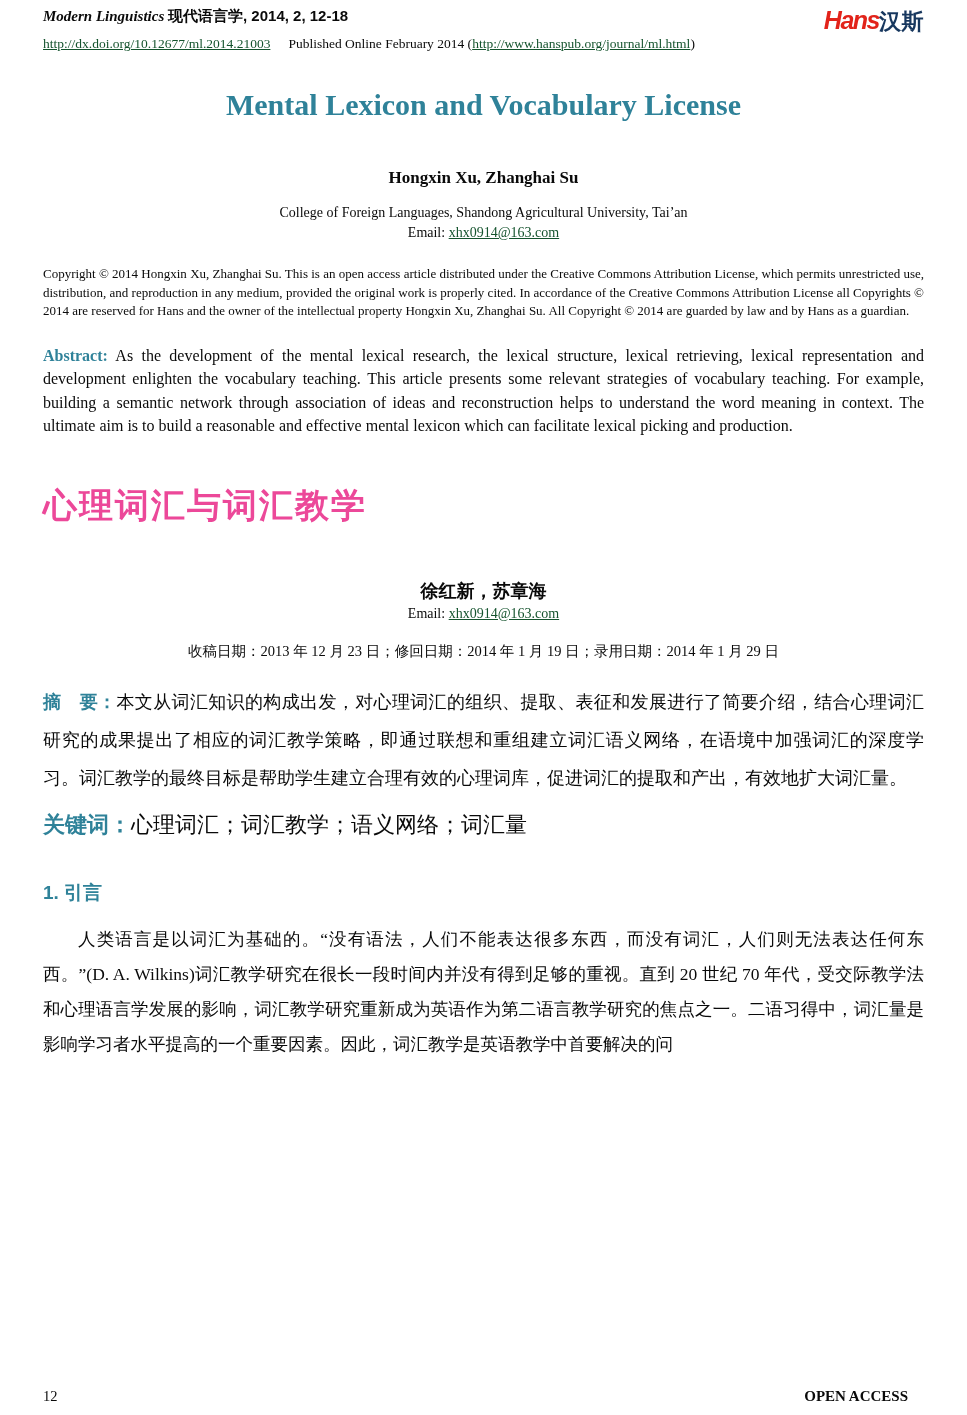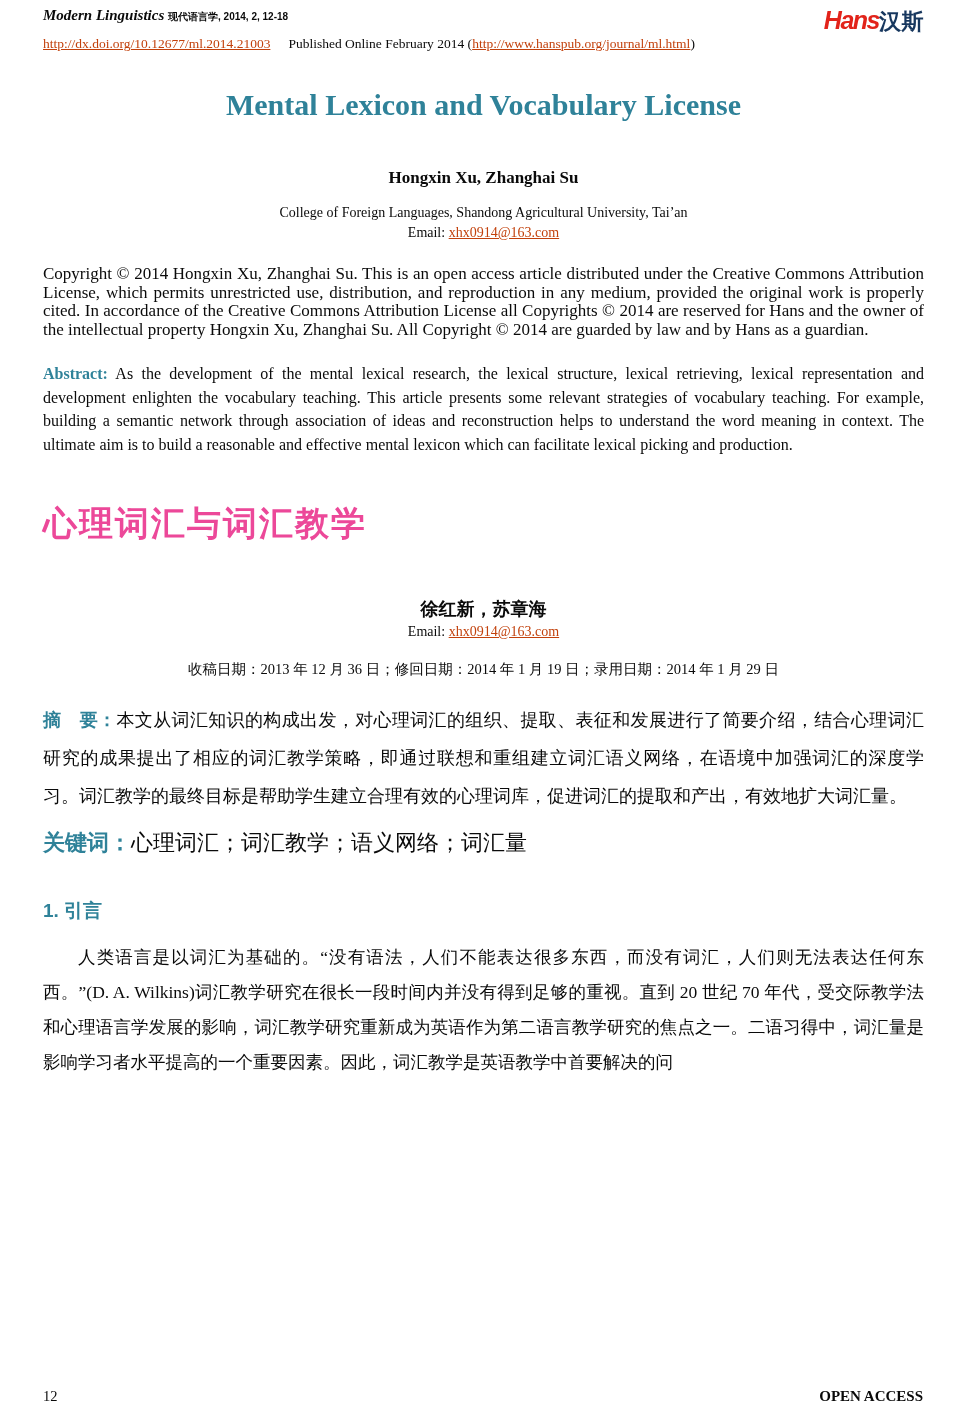--- a/index.html
+++ b/index.html
@@ -7,39 +7,39 @@
   body {
     width:967px; height:1415px; position:relative; overflow:hidden;
     font-family:"Liberation Serif", serif; color:#0a0a0a;
   }
   .page { position:relative; width:100%; height:100%; padding:7px 43px 0 43px; }
 
   
   .masthead-row { display:flex; justify-content:space-between; align-items:flex-start; }
   .journal-line { font-size:15px; font-weight:bold; }
   .jt-en { font-style:italic; }
-  .jt-zh { font-style:normal; font-family:"Liberation Sans", sans-serif; font-size:10px;margin-top:34px; }
+  .jt-zh { font-style:normal; font-family:"Liberation Sans", sans-serif; font-size:15px;margin-top:34px; }
   .logo { white-space:nowrap; line-height:1; margin-top:1px; }
   .logo-hans { color:#e2231a; font-family:"Liberation Sans", sans-serif;
                font-weight:bold; font-style:italic; font-size:25px; letter-spacing:-1.5px; }
   .logo-hanzi { color:#17375e; font-weight:bold; font-size:22px; letter-spacing:0.5px; }
   .pub-line { font-size:13.5px; margin-top:3px; }
-  a.link { color:#c2410c; text-decoration:underline; cursor:pointer; }
+  a.link { color:#14532d; text-decoration:underline; cursor:pointer; }
   .pub-gap { display:inline-block; width:18px; }
 
   
   .title-en { margin-top:36px; text-align:center; color:#2f8299;
               font-size:30px; font-weight:bold; }
   .authors-en { margin-top:46px; text-align:center; font-size:17px; font-weight:bold; }
   .affil-en { margin-top:17px; text-align:center; font-size:14px; }
   .email-line { margin-top:4px; text-align:center; font-size:14px; }
   .received { margin-top:23px; text-align:center; font-size:14px; }
   sup { font-size:0.62em; }
 
-  .copyright { margin-top:24px; font-size:17px; line-height:18.5px; text-align:justify; }
+  .copyright { margin-top:24px; font-size:13px; line-height:18.5px; text-align:justify; }
 
   .abstract { margin-top:23px; font-size:16px; line-height:23.5px; text-align:justify; }
   .lbl-teal { color:#2f8299; font-weight:bold; }
   .keywords { margin-top:25px; font-size:16px; }
 
   
   .title-zh { margin-top:45px; text-align:left; color:#ec4899;
               font-family:"Liberation Sans", sans-serif; font-size:34px; font-weight:bold;
               letter-spacing:2px; }
   .authors-zh { margin-top:50px; text-align:center; font-size:18px; font-weight:bold; }
@@ -55,21 +55,21 @@
   .cols { display:flex; gap:24px; margin-top:40px; }
   .col { flex:1 1 0; min-width:0; }
   .sec-heading { color:#2f8299; font-family:"Liberation Sans", sans-serif;
                  font-size:19px; font-weight:bold; margin-bottom:16px; }
   .body-para { font-size:17.5px; line-height:35px; text-align:justify; }
   .indent { text-indent:2em; }
   .col-right { padding-top:45px; }
   .col-right .sec-heading { margin-top:16px; }
 
   
-  .footer { position:absolute; left:43px; right:44px; bottom:10px;
+  .footer { position:absolute; left:43px; right:59px; bottom:10px;
             display:flex; justify-content:space-between; align-items:baseline; }
   .page-num { font-size:14.5px; }
   .open-access { font-size:15px; font-weight:bold; }
 </style>
 </head>
 <body>
 
 <div class="page">
 
   <header>
@@ -109,21 +109,21 @@
 
   <h2 class="title-zh">心理词汇与词汇教学</h2>
 
   <div class="authors-zh">徐红新，苏章海</div>
 
 
   <div class="email-line-zh">
     <span>Email: </span><a class="link">xhx0914@163.com</a>
   </div>
 
-  <div class="dates-zh">收稿日期：2013 年 12 月 36 日；修回日期：2014 年 1 月 19 日；录用日期：2014 年 1 月 29 日</div>
+  <div class="dates-zh">收稿日期：2013 年 12 月 23 日；修回日期：2014 年 1 月 19 日；录用日期：2014 年 1 月 29 日</div>
 
   <p class="abstract-zh">
     <span class="lbl-teal">摘　要：</span><span>本文从词汇知识的构成出发，对心理词汇的组织、提取、表征和发展进行了简要介绍，结合心理词汇研究的成果提出了相应的词汇教学策略，即通过联想和重组建立词汇语义网络，在语境中加强词汇的深度学习。词汇教学的最终目标是帮助学生建立合理有效的心理词库，促进词汇的提取和产出，有效地扩大词汇量。</span>
   </p>
 
   <p class="keywords-zh">
     <span class="lbl-teal">关键词：</span><span>心理词汇；词汇教学；语义网络；词汇量</span>
   </p>
 
   <div class="cols">

